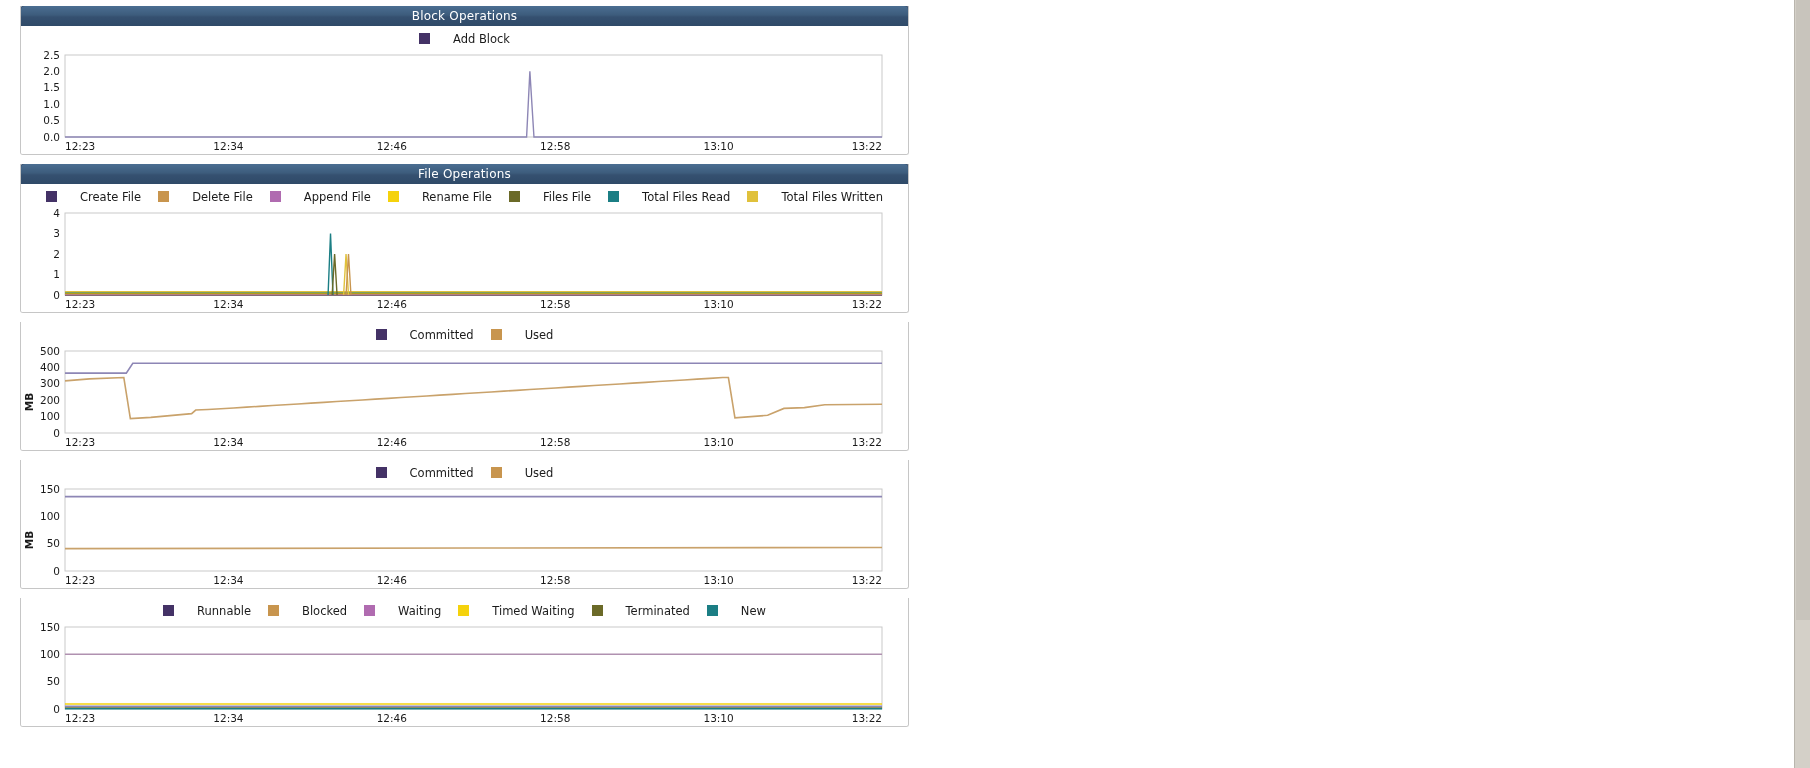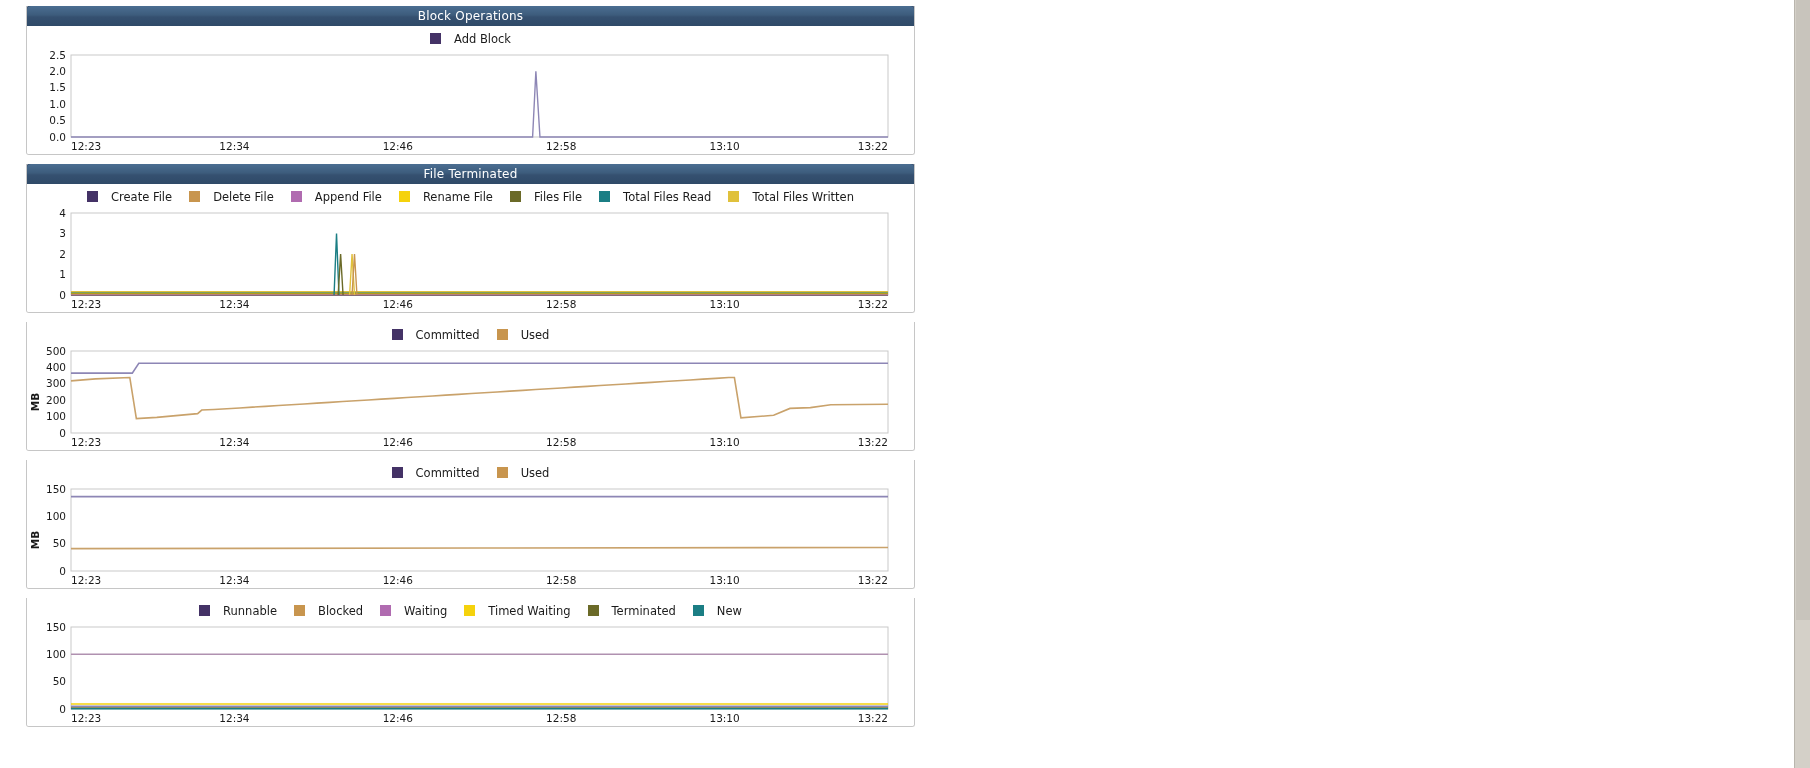--- a/index.html
+++ b/index.html
@@ -22,21 +22,21 @@
     background: #d4d0c8;
     border-left: 1px solid #b9b5ad;
   }
   .scrollbar-thumb {
     position: absolute; top: 0; left: 1px;
     width: 14px; height: 620px;
     background: #c8c4bc;
   }
   
   .board {
-    position: absolute; top: 0; left: 14px;
+    position: absolute; top: 0; left: 8px;
     width: 1794px; height: 768px;
     padding: 6px 8px 0 12px;
     display: flex; flex-wrap: wrap;
     align-content: flex-start;
     gap: 0px;
   }
   .panel {
     width: 889px;
     margin: 0 8px 9px 0;
     background: #ffffff;
@@ -64,21 +64,21 @@
   }
   .legend {
     height: 25px;
     display: flex;
     align-items: center;
     justify-content: center;
     gap: 17px;
     font-size: 11.5px;
     color: #1b1b1b;
   }
-  .legend-item { display: flex; align-items: center; gap: 13px; white-space: nowrap; }
+  .legend-item { display: flex; align-items: center; gap: 23px; white-space: nowrap; }
   .legend-swatch { width: 11px; height: 11px; display: inline-block; }
   .plot-wrap { position: relative; }
   .plot-wrap svg { display: block; }
   .axis-text { font-family: "DejaVu Sans", sans-serif; font-size: 10.5px; fill: #1a1a1a; }
   .axis-unit { font-family: "DejaVu Sans", sans-serif; font-size: 10.5px; fill: #1a1a1a; font-weight: bold; }
   .plot-frame { fill: #ffffff; stroke: #c9c9c9; stroke-width: 1; }
 </style>
 </head>
 <body>
 
@@ -107,21 +107,21 @@
               <text x="370.8" y="99" text-anchor="middle" class="axis-text">12:46</text>
               <text x="534.2" y="99" text-anchor="middle" class="axis-text">12:58</text>
               <text x="697.6" y="99" text-anchor="middle" class="axis-text">13:10</text>
               <text x="861" y="99" text-anchor="end" class="axis-text">13:22</text>
               <path d="M44,86 L505.60499999999996,86 L508.87299999999993,20.39999999999999 L512.958,86 L861,86" fill="none" stroke="#8d86b5" stroke-width="1.4"></path>
             </svg>
           </div>
         </div>
       </div>
       <div class="panel">
-        <div class="panel-header">File Terminated</div>
+        <div class="panel-header">File Operations</div>
         <div class="panel-body">
           <div class="legend">
             <div class="legend-item">
               <span class="legend-swatch" style="background: rgb(68, 50, 102);"></span>
               <span>Create File</span>
             </div>
             <div class="legend-item">
               <span class="legend-swatch" style="background: rgb(200, 149, 78);"></span>
               <span>Delete File</span>
             </div>

